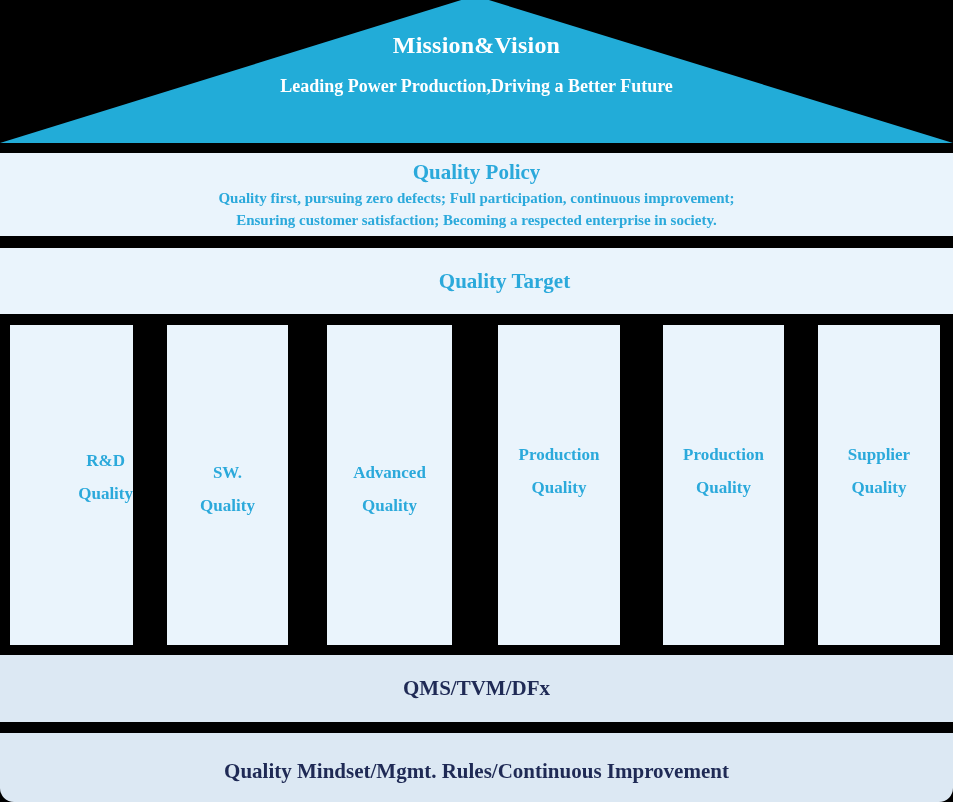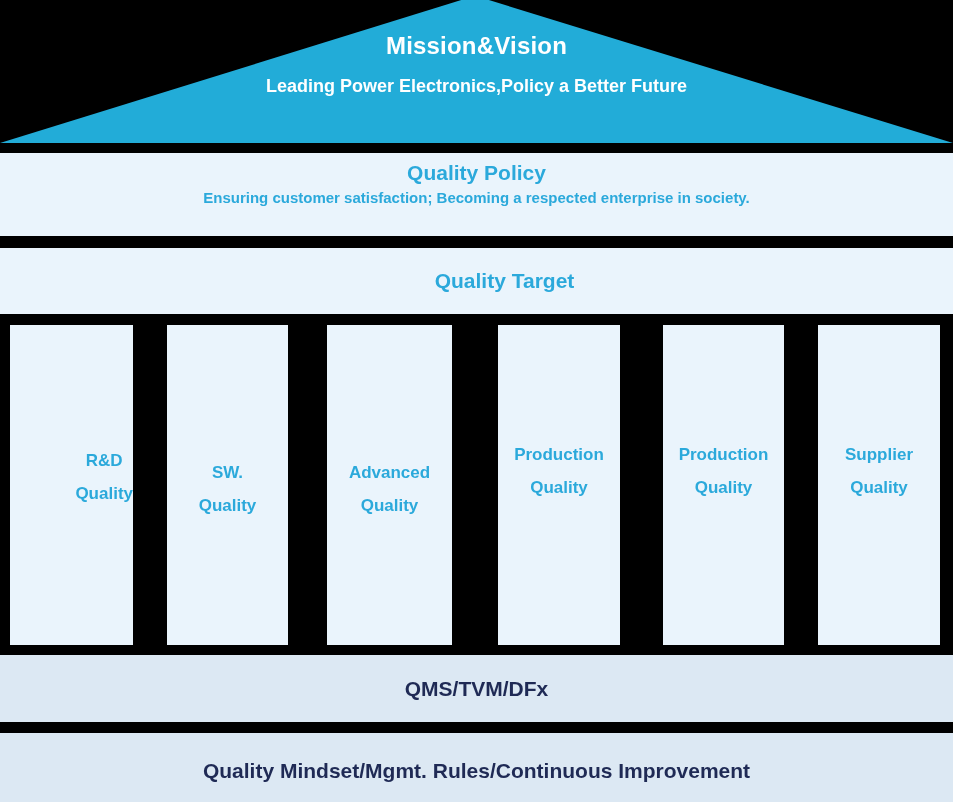--- a/index.html
+++ b/index.html
@@ -6,22 +6,23 @@
     margin: 0;
     padding: 0;
     background: #000000;
   }
   .canvas {
     position: relative;
     width: 953px;
     height: 802px;
     background: #000000;
     overflow: hidden;
-    font-family: Liberation Sans, sans-serif;
+    font-family: Liberation Serif, serif;
     font-weight: bold;
+    border-radius: 14px;
   }
 
   
   .roof {
     position: absolute;
     left: 0; top: 0;
     width: 953px; height: 143px;
     background: #22ACD8;
     clip-path: polygon(0 100%, 48.4% 0, 51.3% 0, 100% 100%);
     text-align: center;
@@ -133,25 +134,26 @@
     font-size: 21px;
   }
 </style>
 </head>
 <body>
 
 <div class="canvas">
 
   <div class="roof">
     <div class="roof-title">Mission&amp;Vision</div>
-    <div class="roof-line1">Leading Power Electronics,Policy a Better Future</div>
+    <div class="roof-line1">Leading Power Production,Driving a Better Future</div>
   </div>
 
   <div class="band band-policy">
     <div class="policy-title">Quality Policy</div>
+    <div class="policy-line">Quality first, pursuing zero defects; Full participation, continuous improvement;</div>
     <div class="policy-line">Ensuring customer satisfaction; Becoming a respected enterprise in society.</div>
   </div>
 
   <div class="band band-target">
     <div>Quality Target</div>
   </div>
 
   <div class="pillars">
     <div class="pillar">
       <div class="pillar-text">

